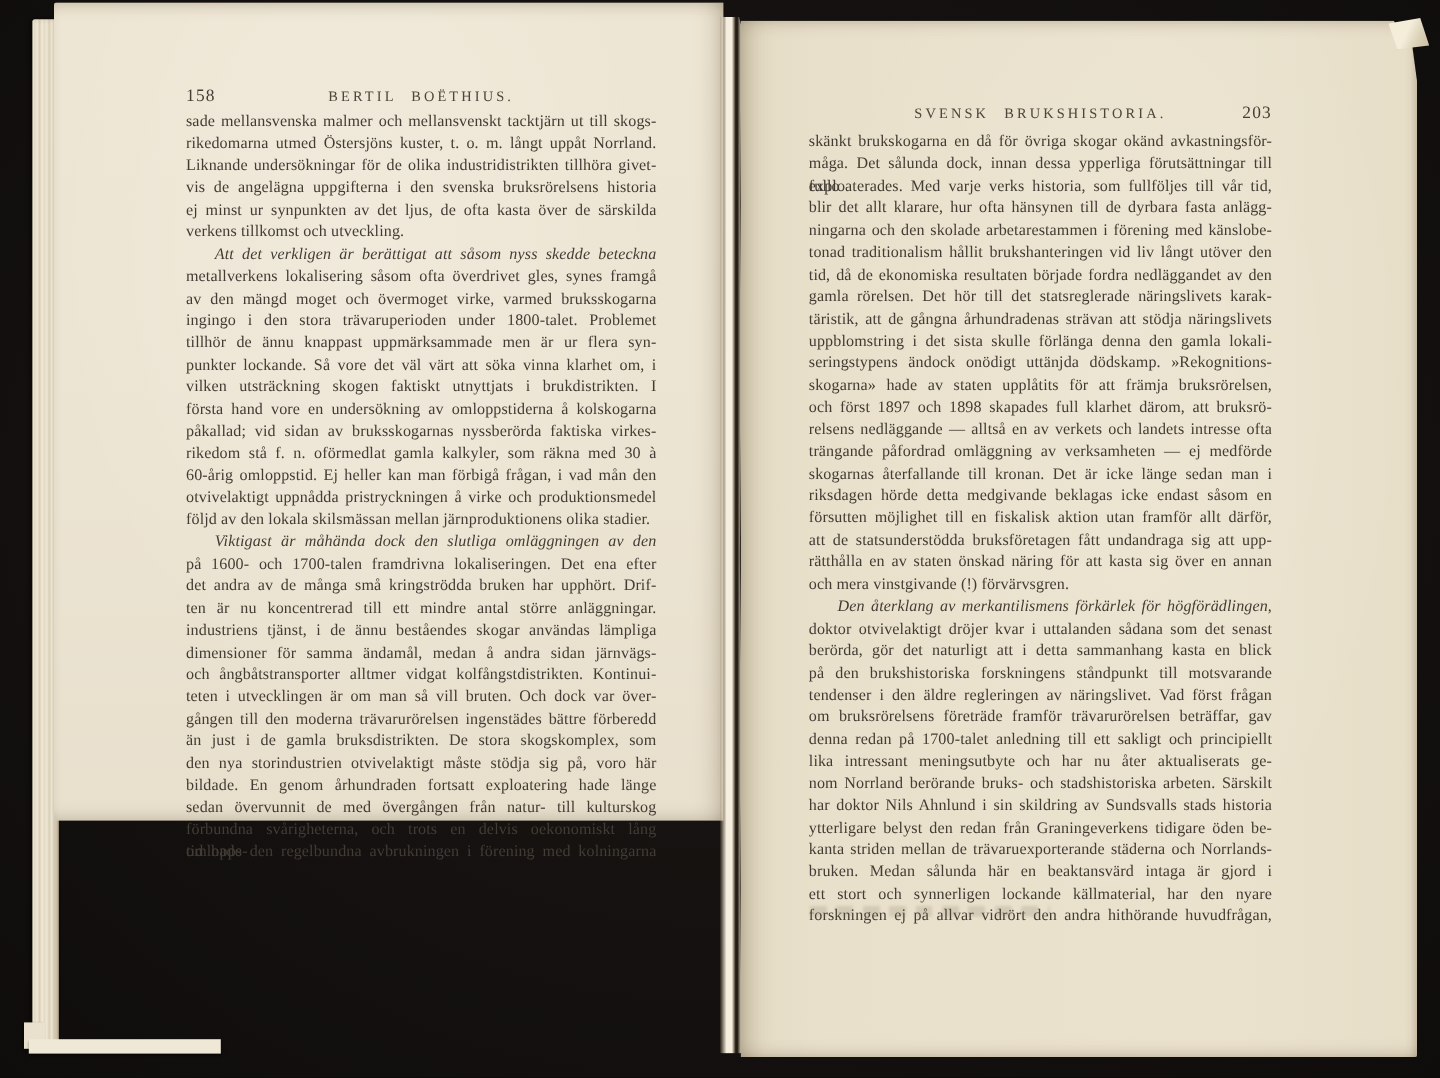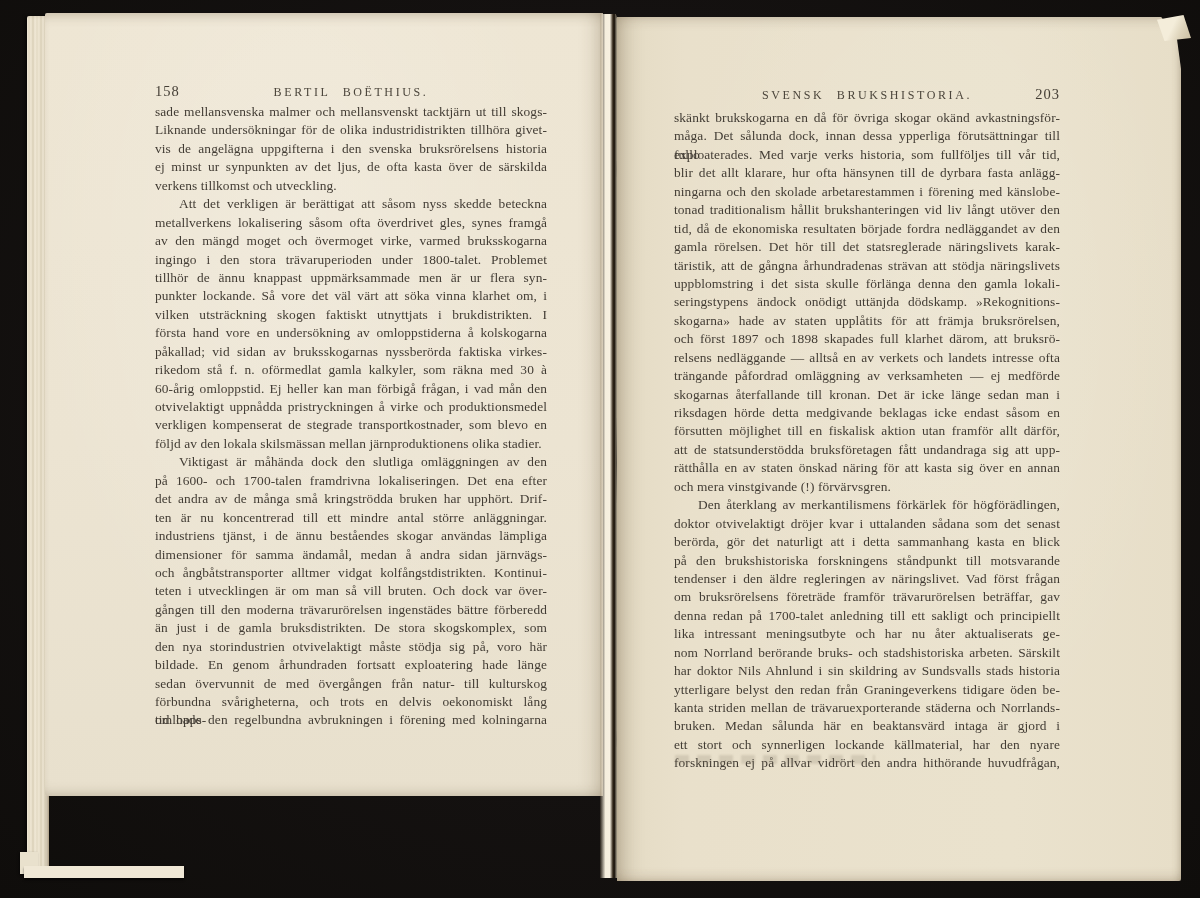--- a/index.html
+++ b/index.html
@@ -17,21 +17,21 @@
         #f1e9d7 0px,#e3dac4 2px,#efe7d4 4px,#d9cfb7 6px,#f1e9d7 8px);
     box-shadow:inset -4px 0 5px -2px rgba(90,70,45,.45), -2px 0 3px rgba(0,0,0,.5);
     border-radius:2px 0 0 3px;
   }
   .edge-step-a{position:absolute;left:20px;top:852px;width:18px;height:22px;
     background:#e9e1cd;box-shadow:-1px 1px 2px rgba(0,0,0,.5);}
   .edge-step-b{position:absolute;left:24px;top:866px;width:160px;height:12px;
     background:#f0e8d6;box-shadow:0 2px 2px rgba(0,0,0,.5);}
   .page{position:absolute;box-sizing:border-box;}
   .page-left{
-    left:45px;top:13px;width:558px;height:783px;
+    left:45px;top:2px;width:558px;height:682px;
     background:
       radial-gradient(ellipse at 45% 30%, rgba(255,255,255,.20) 0%, rgba(255,255,255,0) 60%),
       linear-gradient(180deg,#eee6d4 0%,#ece4d2 55%,#e8e0cd 100%);
     box-shadow:inset -16px 0 20px -13px rgba(85,65,38,.35),
                inset 0 10px 14px -10px rgba(85,65,38,.30),
                inset 0 -10px 14px -10px rgba(85,65,38,.25);
     border-radius:2px 0 0 2px;
   }
   
   .spine{
@@ -75,21 +75,21 @@
   }
   .body-text{position:absolute;color:#423c34;}
   .page-left .body-text{left:110px;top:90px;width:392px;}
   .page-right .body-text{left:57px;top:92px;width:386px;}
   .line{
     height:18.45px;line-height:18.45px;font-size:13.4px;
     text-align:justify;text-align-last:justify;white-space:nowrap;
     text-align-last:justify;white-space:normal;overflow:visible;
     letter-spacing:.1px;
   }
-  .line.ind{padding-left:24px;}
+  .line.ind{padding-left:24px;font-style:italic;}
   .line.end{text-align-last:left;}
   
   .ghost-line{
     position:absolute;left:58px;top:738px;width:200px;height:9px;opacity:.35;
     background:repeating-linear-gradient(90deg,
       rgba(120,110,90,.55) 0 14px, rgba(120,110,90,0) 14px 22px);
     filter:blur(1.3px);
   }
 </style>
 </head>
@@ -101,37 +101,37 @@
   <div class="edge-step-a"></div>
   <div class="edge-step-b"></div>
 
   <div class="page page-left">
     <div class="header-row">
       <span class="pagenum num-left">158</span>
       <span class="running">BERTIL BOËTHIUS.</span>
     </div>
     <div class="body-text">
         <div class="line">sade mellansvenska malmer och mellansvenskt tacktjärn ut till skogs-</div>
+        <div class="line">rikedomarna utmed Östersjöns kuster, t. o. m. långt uppåt Norrland.</div>
         <div class="line">Liknande undersökningar för de olika industridistrikten tillhöra givet-</div>
         <div class="line">vis de angelägna uppgifterna i den svenska bruksrörelsens historia</div>
         <div class="line">ej minst ur synpunkten av det ljus, de ofta kasta över de särskilda</div>
         <div class="line end">verkens tillkomst och utveckling.</div>
         <div class="line ind">Att det verkligen är berättigat att såsom nyss skedde beteckna</div>
         <div class="line">metallverkens lokalisering såsom ofta överdrivet gles, synes framgå</div>
         <div class="line">av den mängd moget och övermoget virke, varmed bruksskogarna</div>
         <div class="line">ingingo i den stora trävaruperioden under 1800-talet. Problemet</div>
         <div class="line">tillhör de ännu knappast uppmärksammade men är ur flera syn-</div>
         <div class="line">punkter lockande. Så vore det väl värt att söka vinna klarhet om, i</div>
         <div class="line">vilken utsträckning skogen faktiskt utnyttjats i brukdistrikten. I</div>
         <div class="line">första hand vore en undersökning av omloppstiderna å kolskogarna</div>
         <div class="line">påkallad; vid sidan av bruksskogarnas nyssberörda faktiska virkes-</div>
         <div class="line">rikedom stå f. n. oförmedlat gamla kalkyler, som räkna med 30 à</div>
         <div class="line">60-årig omloppstid. Ej heller kan man förbigå frågan, i vad mån den</div>
         <div class="line">otvivelaktigt uppnådda pristryckningen å virke och produktionsmedel</div>
-        <div class="line">verkligen kompenserat de stegrade transportkostnader, som blevo en</div>
         <div class="line end">följd av den lokala skilsmässan mellan järnproduktionens olika stadier.</div>
         <div class="line ind">Viktigast är måhända dock den slutliga omläggningen av den</div>
         <div class="line">på 1600- och 1700-talen framdrivna lokaliseringen. Det ena efter</div>
         <div class="line">det andra av de många små kringströdda bruken har upphört. Drif-</div>
         <div class="line">ten är nu koncentrerad till ett mindre antal större anläggningar.</div>
         <div class="line">industriens tjänst, i de ännu beståendes skogar användas lämpliga</div>
         <div class="line">dimensioner för samma ändamål, medan å andra sidan järnvägs-</div>
         <div class="line">och ångbåtstransporter alltmer vidgat kolfångstdistrikten. Kontinui-</div>
         <div class="line">teten i utvecklingen är om man så vill bruten. Och dock var över-</div>
         <div class="line">gången till den moderna trävarurörelsen ingenstädes bättre förberedd</div>

